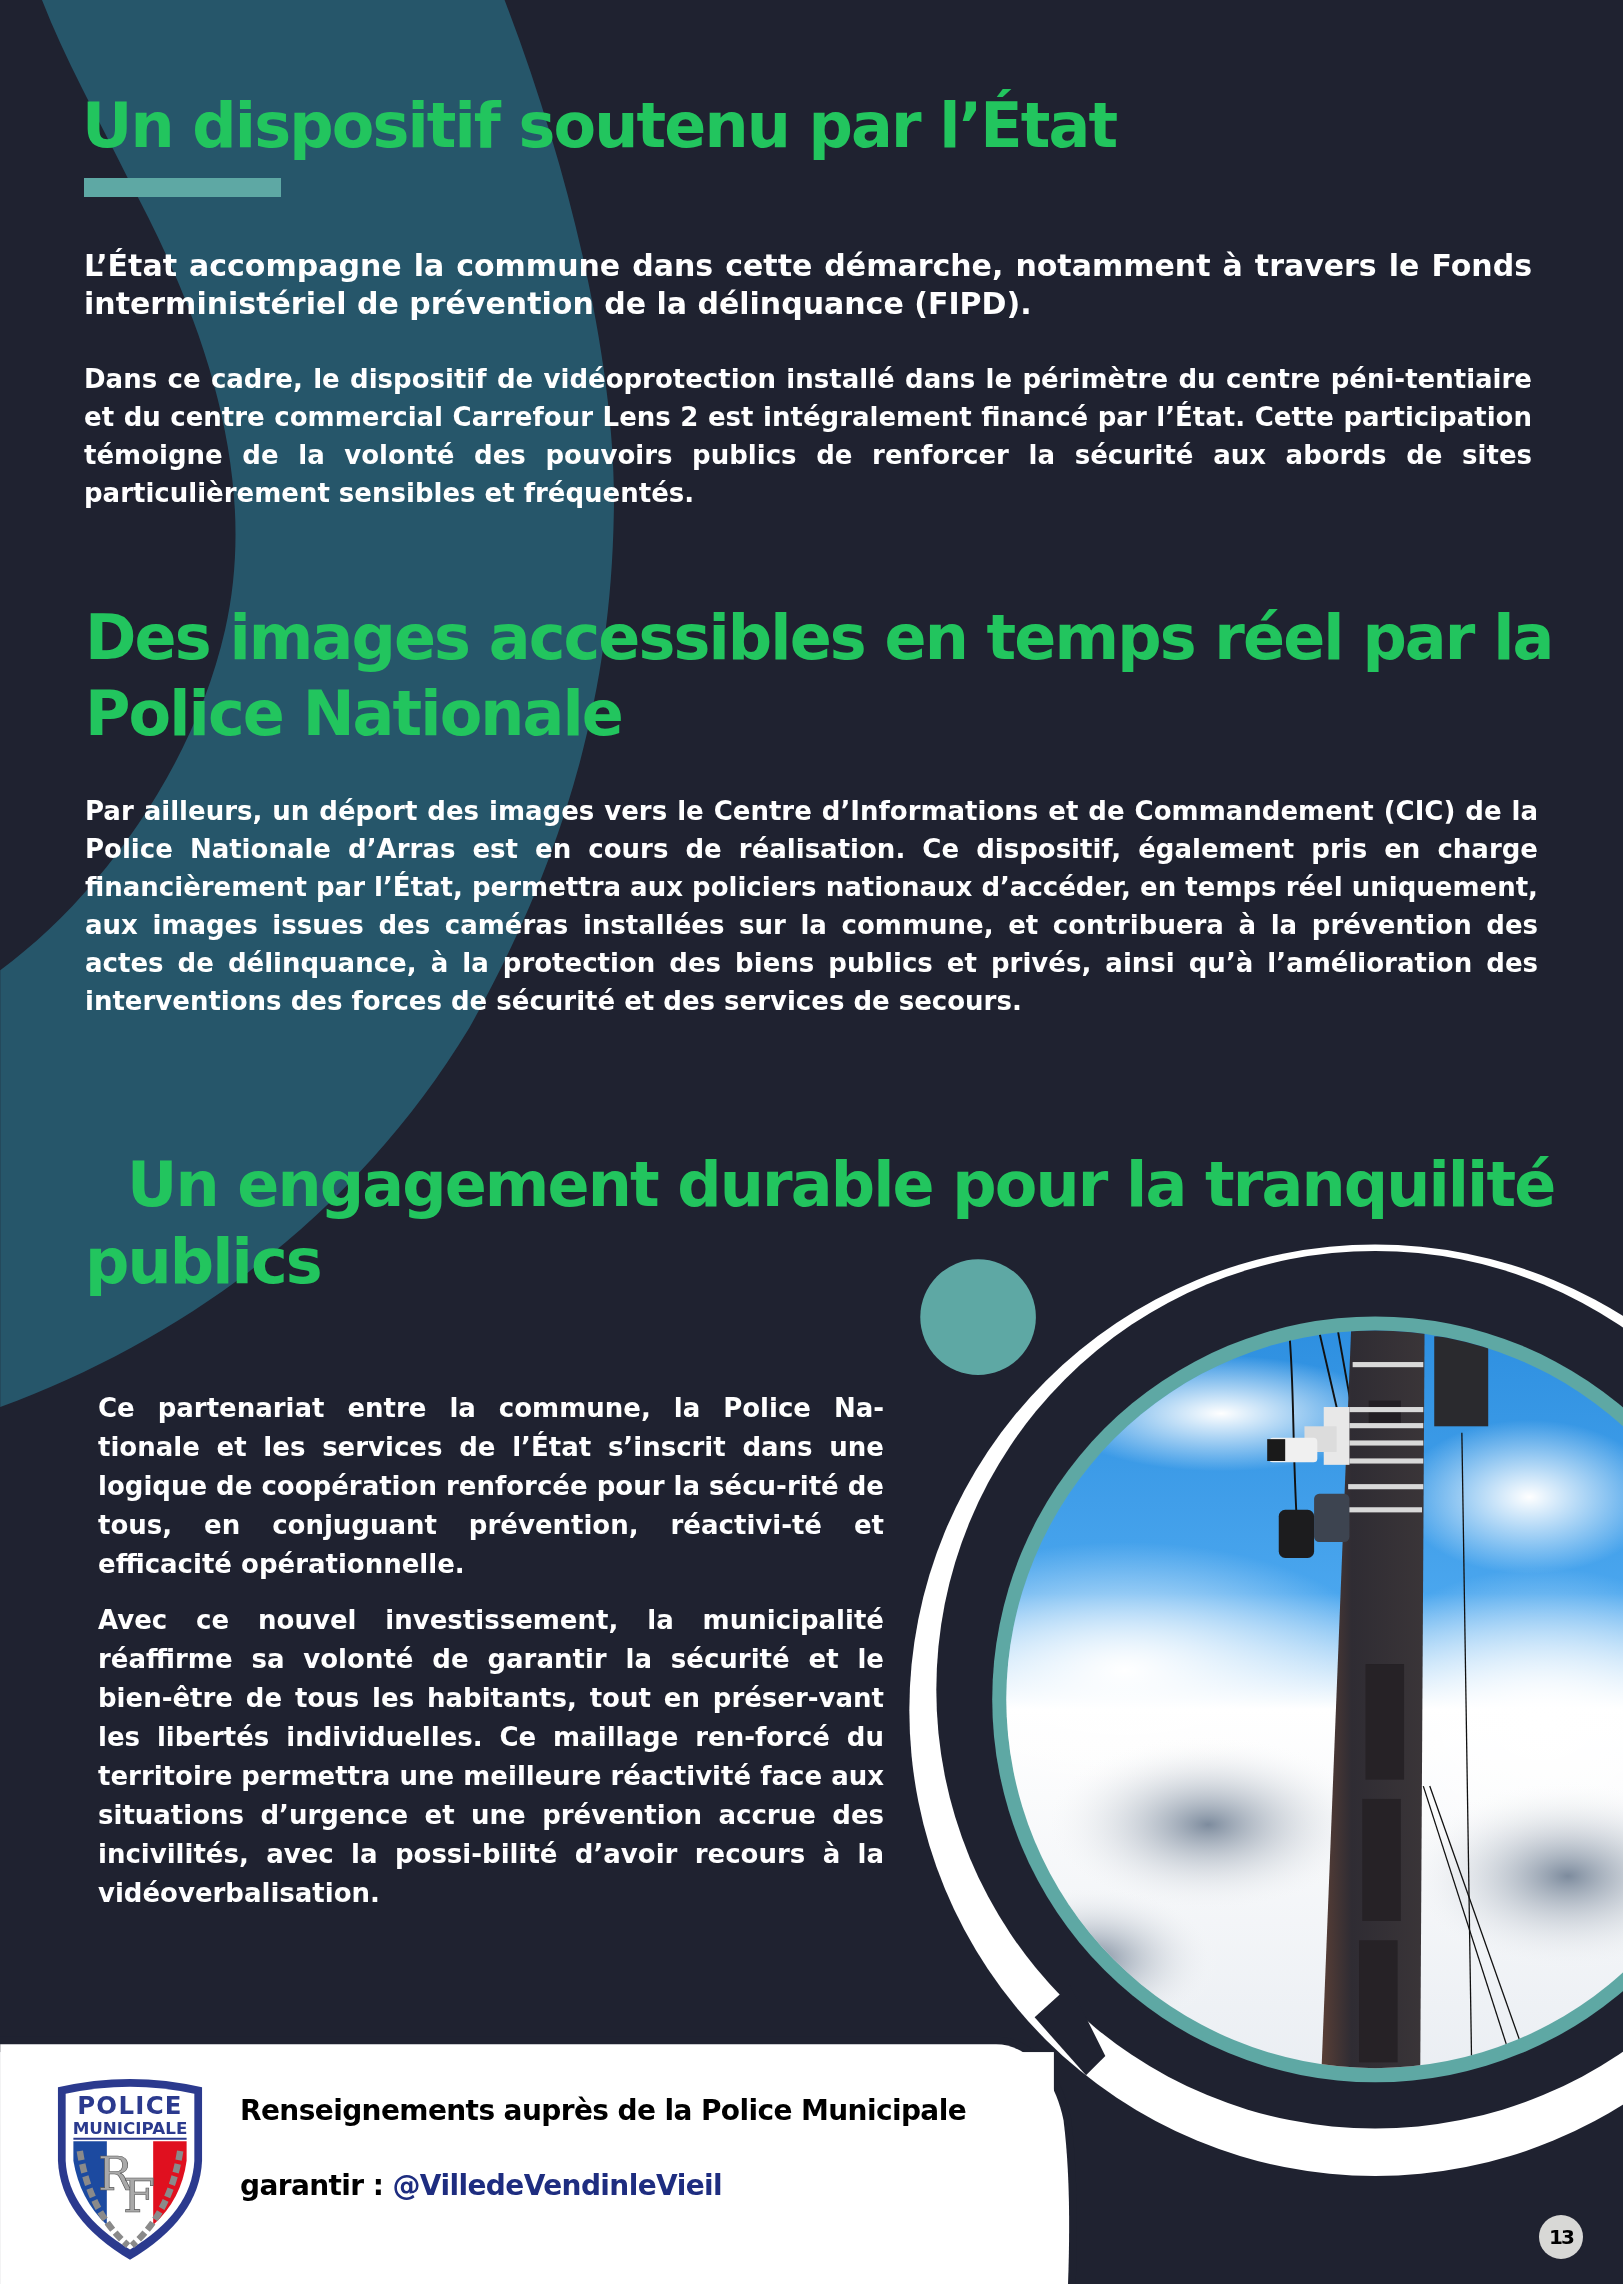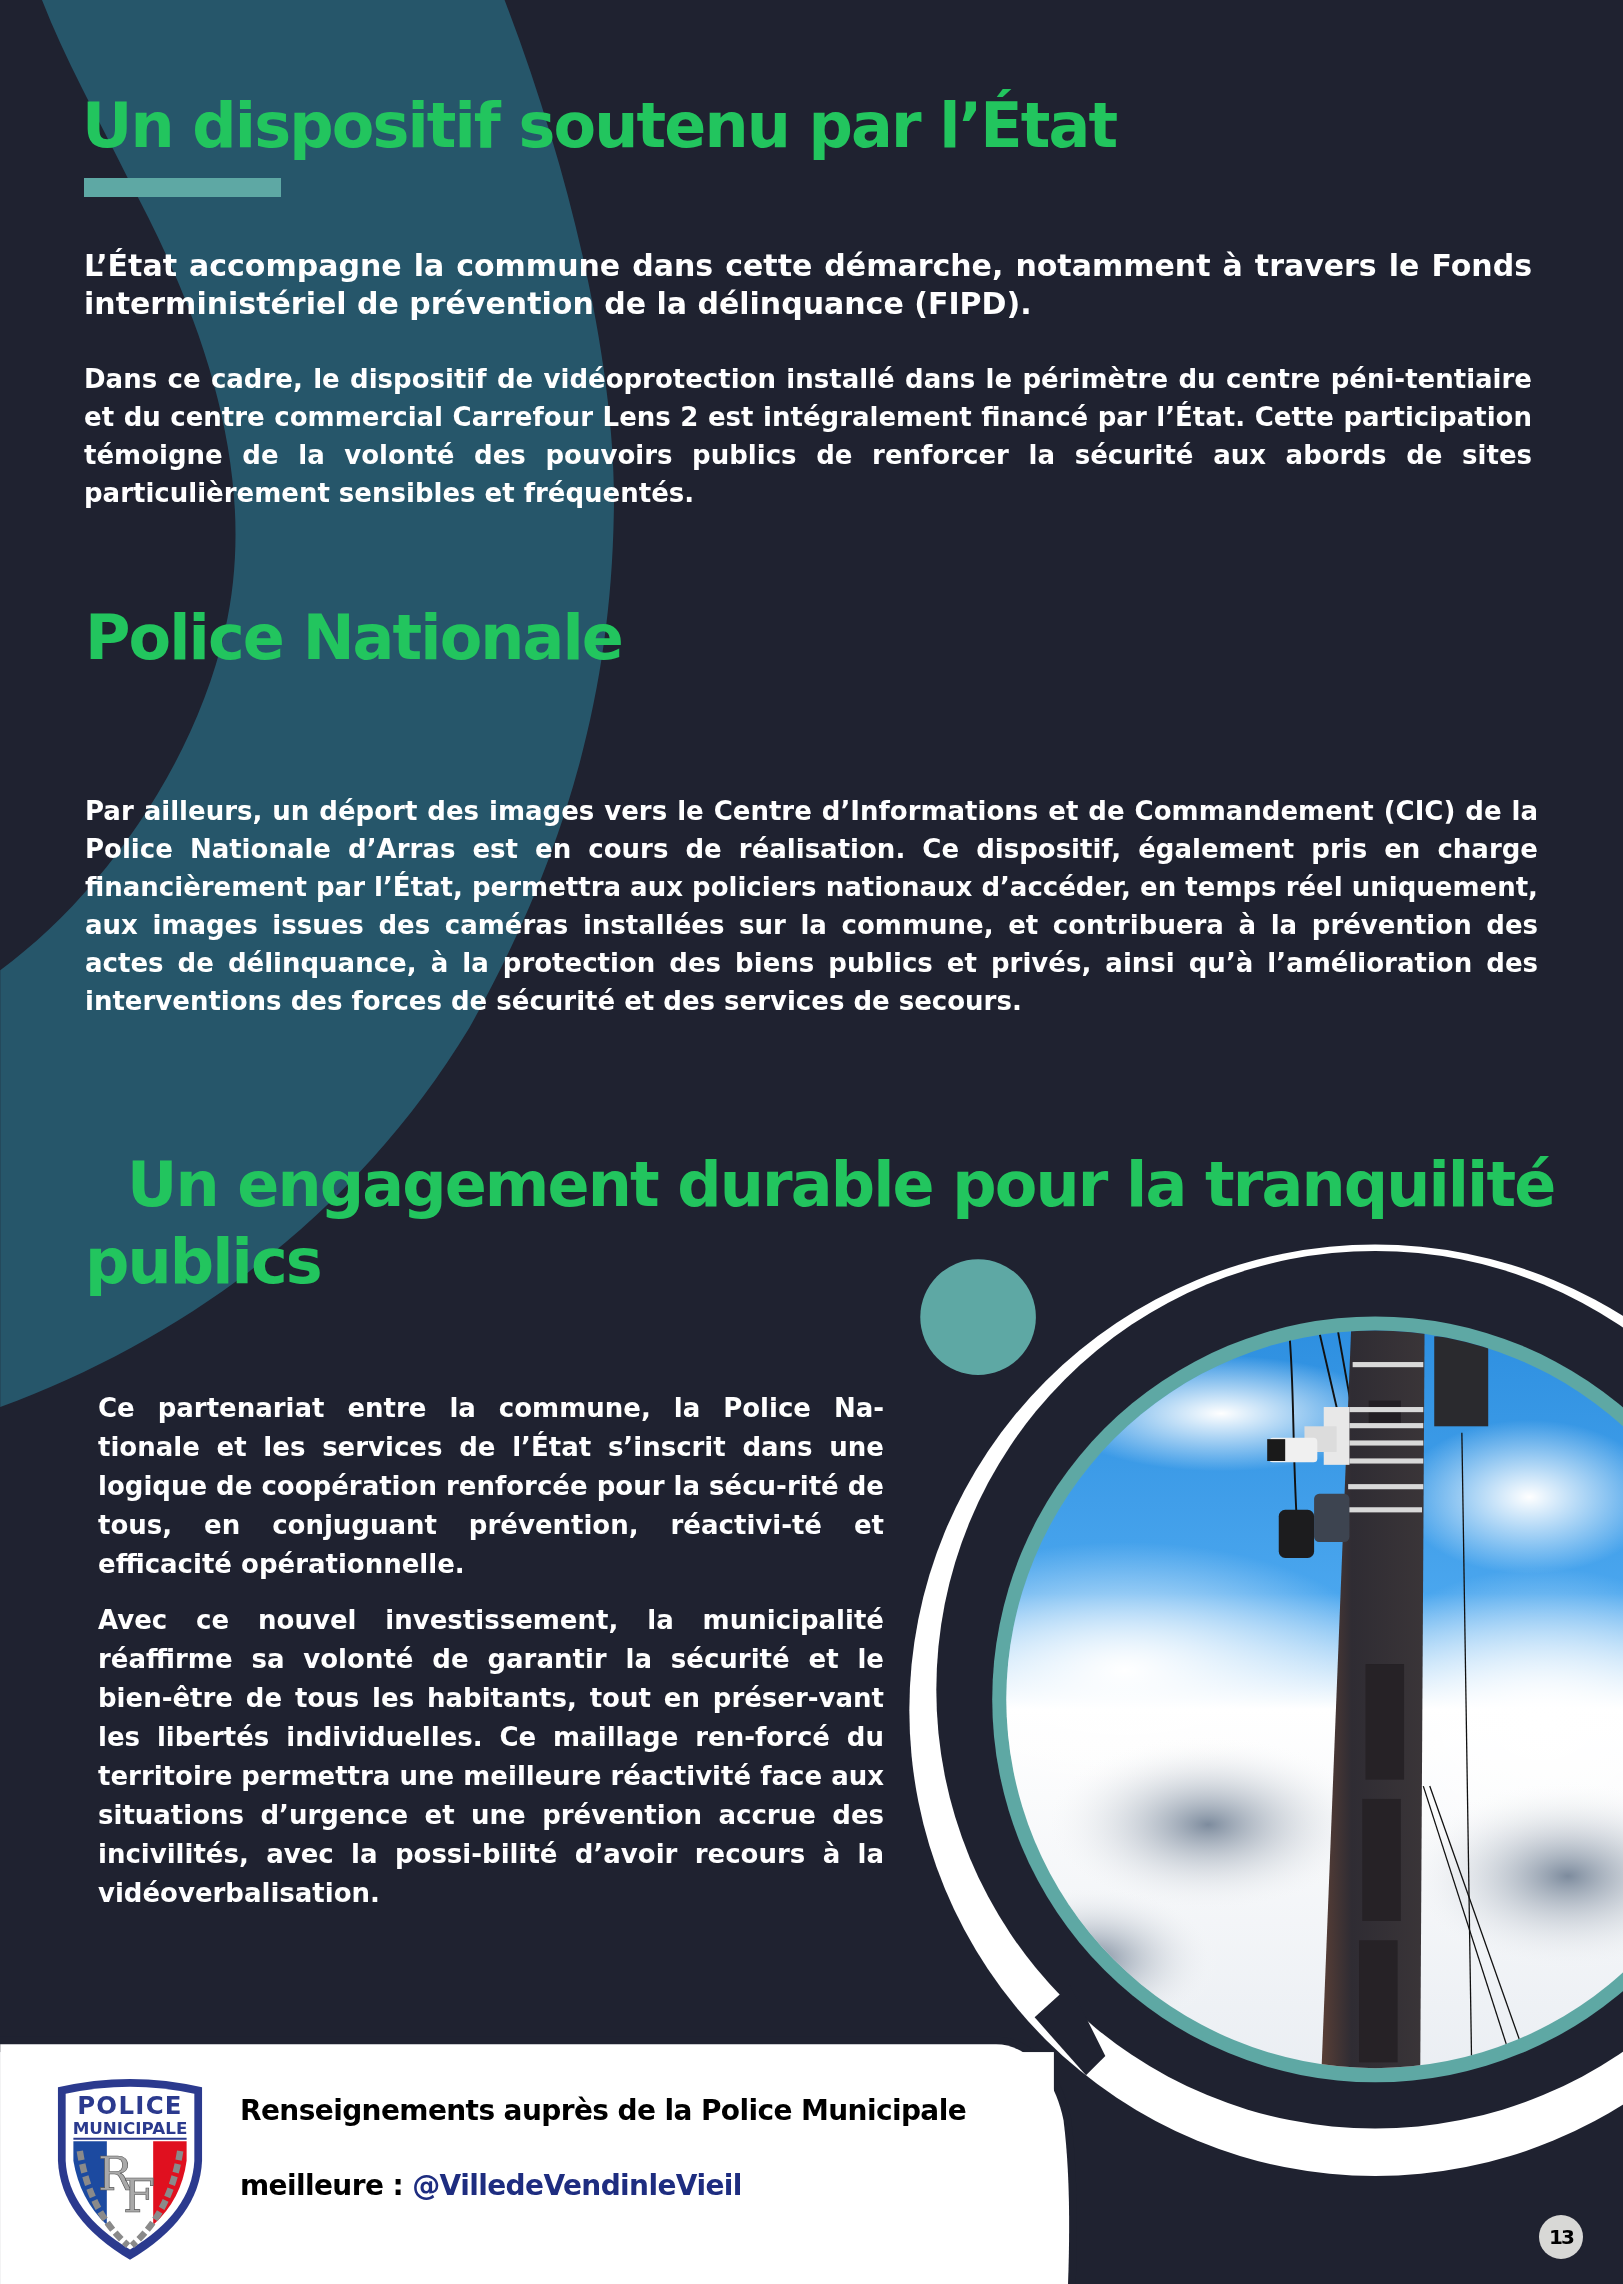--- a/index.html
+++ b/index.html
@@ -18,20 +18,21 @@
 <svg class="layer" width="1624" height="2284" viewBox="0 0 2527 3555">
   <path d="M 785 0 C 900 300, 960 600, 955 800 C 950 1100, 870 1350, 730 1600 C 560 1880, 300 2080, 0 2190 L 0 1510 C 150 1400, 300 1200, 350 980 C 400 760, 330 520, 200 280 C 150 180, 100 90, 65 0 Z" fill="#26566a"></path>
 </svg>
 
 <h1 class="h" style="left:82px; top:90px; font-size:62px; line-height:71px; white-space:nowrap;">Un dispositif soutenu par l’État</h1>
 <div class="underline"></div>
 <p class="p" style="left:84px; top:247px; width:1448px; font-size:30px; line-height:38px; text-align-last:left;">L’État accompagne la commune dans cette démarche, notamment à travers le Fonds interministériel de prévention de la délinquance (FIPD).</p>
 <p class="p" style="left:84px; top:360px; width:1448px; font-size:26px; line-height:38px;">Dans ce cadre, le dispositif de vidéoprotection installé dans le périmètre du centre péni-tentiaire et du centre commercial Carrefour Lens 2 est intégralement financé par l’État. Cette participation témoigne de la volonté des pouvoirs publics de renforcer la sécurité aux abords de sites particulièrement sensibles et fréquentés.</p>
 
 <h2 class="h" style="left:85px; top:600px; font-size:62px; line-height:76px; white-space:nowrap;">
+  <span style="display:block;">Des images accessibles en temps réel par la</span>
   <span style="display:block;">Police Nationale</span>
 </h2>
 <p class="p" style="left:85px; top:792px; width:1453px; font-size:26px; line-height:38px;">Par ailleurs, un déport des images vers le Centre d’Informations et de Commandement (CIC) de la Police Nationale d’Arras est en cours de réalisation. Ce dispositif, également pris en charge financièrement par l’État, permettra aux policiers nationaux d’accéder, en temps réel uniquement, aux images issues des caméras installées sur la commune, et contribuera à la prévention des actes de délinquance, à la protection des biens publics et privés, ainsi qu’à l’amélioration des interventions des forces de sécurité et des services de secours.</p>
 
 <h2 class="h" style="left:85px; top:1146px; font-size:62px; line-height:77px; white-space:nowrap;">
   <span style="display:block;margin-left:42px;">Un engagement durable pour la tranquilité</span>
   <span style="display:block;">publics</span>
 </h2>
 <p class="p" style="left:98px; top:1371px; width:786px; font-size:26px; line-height:39px;margin-top:18px;">Ce partenariat entre la commune, la Police Na-tionale et les services de l’État s’inscrit dans une logique de coopération renforcée pour la sécu-rité de tous, en conjuguant prévention, réactivi-té et efficacité opérationnelle.</p>
 <p class="p" style="left:98px; top:1601px; width:786px; font-size:26px; line-height:39px;">Avec ce nouvel investissement, la municipalité réaffirme sa volonté de garantir la sécurité et le bien-être de tous les habitants, tout en préser-vant les libertés individuelles. Ce maillage ren-forcé du territoire permettra une meilleure réactivité face aux situations d’urgence et une prévention accrue des incivilités, avec la possi-bilité d’avoir recours à la vidéoverbalisation.</p>
@@ -126,17 +127,17 @@
   <path d="M 30 100 L 82 100 L 82 230 Q 40 190 30 130 Z" fill="#1c4aa0"></path>
   <path d="M 154 100 L 206 100 L 206 130 Q 198 190 154 230 Z" fill="#e0101f"></path>
   <text x="95" y="175" text-anchor="middle" font-family="DejaVu Serif, serif" font-size="72" fill="#a9a9a9" stroke="#555" stroke-width="1">R</text>
   <text x="132" y="210" text-anchor="middle" font-family="DejaVu Serif, serif" font-size="72" fill="#a9a9a9" stroke="#555" stroke-width="1">F</text>
   <path d="M 40 115 Q 55 210 115 262" stroke="#8a8a8a" stroke-width="10" fill="none" stroke-dasharray="14 6"></path>
   <path d="M 196 115 Q 181 210 121 262" stroke="#8a8a8a" stroke-width="10" fill="none" stroke-dasharray="14 6"></path>
 </svg>
 
 <div class="footer-text" style="left:240px; top:2093px; font-size:28px; line-height:36px;">Renseignements auprès de la Police Municipale</div>
 <div class="footer-text" style="left:240px; top:2168px; font-size:28px; line-height:36px;">
-  <span>meilleure : </span><span class="handle">@VilledeVendinleVieil</span>
+  <span>garantir : </span><span class="handle">@VilledeVendinleVieil</span>
 </div>
 
 <div class="page-num">13</div>
 
 
 </body></html>

